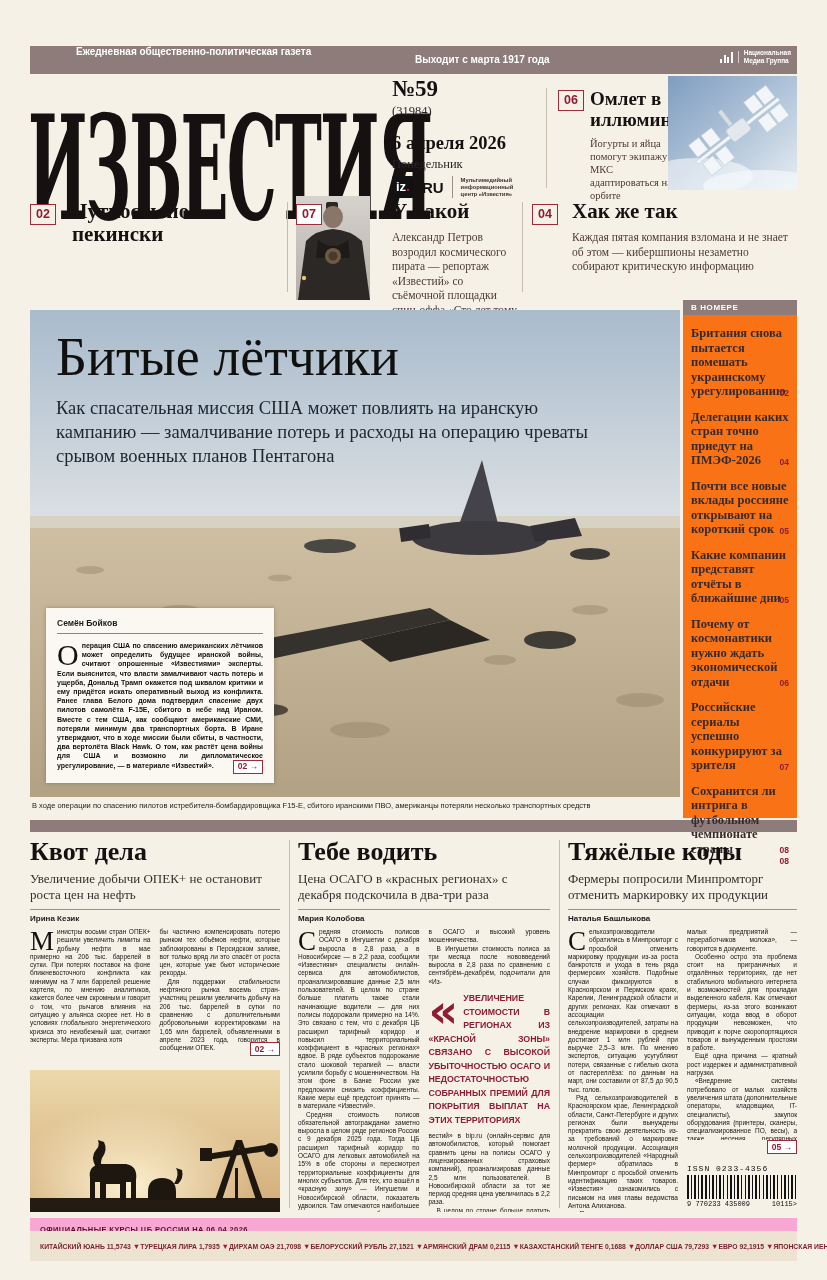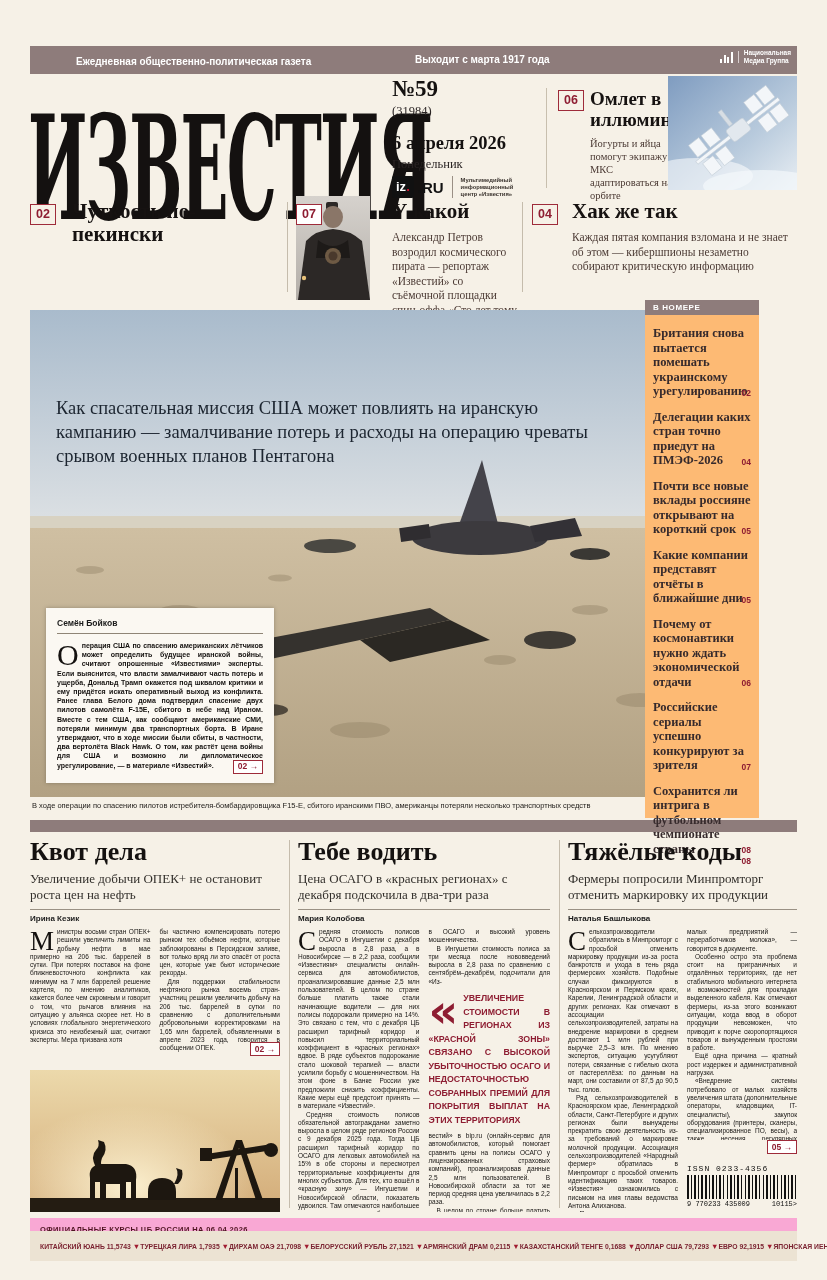--- a/index.html
+++ b/index.html
@@ -1,20 +1,20 @@
 <!DOCTYPE html>
 <html><head>
 <meta charset="utf-8">
 <style>
   html,body{margin:0;padding:0;}
   body{width:827px;height:1280px;background:#f6f1e7;font-family:"Liberation Sans",sans-serif;color:#1c1c1c;position:relative;overflow:hidden;}
   .abs{position:absolute;}
   
   .topbar{left:30px;top:46px;width:767px;height:28px;background:#8e7c7b;color:#fff;}
-  .topbar .tb-left{position:absolute;left:46px;top:10px;font:bold 10px/12px "Liberation Sans",sans-serif;}
+  .topbar .tb-left{position:absolute;left:46px;top:0;font:bold 10px/12px "Liberation Sans",sans-serif;}
   .topbar .tb-center{position:absolute;left:385px;top:8px;font:bold 10px/12px "Liberation Sans",sans-serif;}
   .topbar .tb-right{position:absolute;right:6px;top:3px;display:flex;align-items:center;gap:5px;}
   .topbar .tb-right .nmg-text{font:bold 6.5px/7.5px "Liberation Sans",sans-serif;text-align:left;}
   .nmg-bars{display:flex;align-items:flex-end;gap:1.5px;height:12px;border-right:1px solid #d9cfcf;padding-right:5px;}
   .nmg-bars i{display:block;width:2px;background:#fff;}
   
   .mast-title{left:28px;top:84px;width:360px;height:108px;overflow:visible;}
   .mast-title span{display:inline-block;font-family:"DejaVu Serif",serif;font-weight:bold;font-size:100px;letter-spacing:-3px;color:#141110;transform:scale(0.63,1.44);transform-origin:left top;white-space:nowrap;}
   .issue{left:392px;top:76px;width:130px;}
   .issue .no{font:bold 23px "Liberation Serif",serif;color:#141110;}
@@ -47,21 +47,21 @@
   .m-head{position:absolute;left:26px;top:18px;z-index:2;font:54px/58px "Liberation Serif",serif;color:#10100f;}
   .m-dek{position:absolute;left:26px;top:86px;z-index:2;width:560px;font:18.5px/24px "Liberation Serif",serif;color:#1c2530;}
   .leadbox{position:absolute;left:16px;top:298px;width:206px;background:#fbf8f2;padding:10px 11px 9px 11px;z-index:2;box-shadow:0 0 4px rgba(0,0,0,.25);}
   .leadbox .author{font:bold 8.5px "Liberation Sans",sans-serif;color:#1c1c1c;border-bottom:1px solid #8f8576;padding-bottom:5px;margin-bottom:7px;}
   .leadbox .ltext{font:bold 7px/9.2px "Liberation Sans",sans-serif;text-align:justify;color:#14110f;}
   .dcap{float:left;font:400 27px/22px "Liberation Serif",serif;padding:2px 3px 0 0;color:#14110f;}
   .dcap.big{font-size:30px;line-height:24px;}
   .caption{left:32px;top:801px;width:640px;font:7.5px/9px "Liberation Sans",sans-serif;color:#1e1b18;}
   .midbar{left:30px;top:820px;width:767px;height:12px;background:#8e7c7b;}
   
-  .sidebar{left:645px;top:300px;width:114px;height:518px;background:#fdba74;}
+  .sidebar{left:683px;top:300px;width:114px;height:518px;background:#f97316;}
   .sb-head{background:#8e7c7b;color:#fff;font:bold 8px/15px "Liberation Sans",sans-serif;letter-spacing:.6px;padding-left:8px;height:15px;}
   .sb-item{position:relative;margin:11px 8px 0 8px;font:bold 12.5px/14.5px "Liberation Serif",serif;color:#362a2c;}
   .sb-page{position:absolute;right:0;bottom:1px;font:bold 8.5px "Liberation Sans",sans-serif;color:#8e1d32;}
   
   .barticles{left:30px;top:838px;width:767px;height:374px;overflow:hidden;}
   .bart{position:absolute;top:0;height:374px;overflow:hidden;}
   .b-head{font:bold 26px/28px "Liberation Serif",serif;color:#141110;}
   .b-dek{font:13px/15.5px "Liberation Serif",serif;color:#33302c;margin-top:5px;height:32px;}
   .b-auth{font:bold 8px "Liberation Sans",sans-serif;color:#1c1c1c;border-top:1px solid #9a9184;padding-top:4px;margin-top:6px;margin-bottom:5px;}
   .bcols{display:flex;gap:9px;}
@@ -241,20 +241,21 @@
       </g>
       <g fill="#35322e">
         <polygon points="150,345 400,298 420,310 330,330 180,362"></polygon>
         <polygon points="330,330 420,310 460,330 360,352" fill="#2b2823"></polygon>
         <ellipse cx="120" cy="320" rx="22" ry="8" fill="#45413a"></ellipse>
         <ellipse cx="520," :="" 0="" cy="0" rx="0" ry="0"></ellipse>
       </g>
       <ellipse cx="520" cy="330" rx="26" ry="9" fill="#3f3b35"></ellipse>
       <ellipse cx="240" cy="400" rx="18" ry="6" fill="#50483c"></ellipse>
     </svg>
+    <div class="m-head">Битые лётчики</div>
     <div class="m-dek">Как спасательная миссия США может повлиять на иранскую кампанию — замалчивание потерь и расходы на операцию чреваты срывом военных планов Пентагона</div>
     <div class="leadbox">
       <div class="author">Семён Бойков</div>
       <div class="ltext">
         <p class="first" style="margin:0;"><span class="dcap big">О</span><span>перация США по спасению американских лётчиков может определить будущее иранской войны, считают опрошенные «Известиями» эксперты. Если выяснится, что власти замалчивают часть потерь и ущерба, Дональд Трамп окажется под шквалом критики и ему придётся искать оперативный выход из конфликта. Ранее глава Белого дома подтвердил спасение двух пилотов самолёта F-15E, сбитого в небе над Ираном. Вместе с тем США, как сообщают американские СМИ, потеряли минимум два транспортных борта. В Иране утверждают, что в ходе миссии были сбиты, в частности, два вертолёта Black Hawk. О том, как растёт цена войны для США и возможно ли дипломатическое урегулирование, — в материале «Известий».</span></p>
         <div class="jumpwrap"><span class="jump">02 →</span></div>
       </div>
     </div>
   </div>
   <div class="abs caption">В ходе операции по спасению пилотов истребителя-бомбардировщика F15-E, сбитого иранскими ПВО, американцы потеряли несколько транспортных средств</div>

